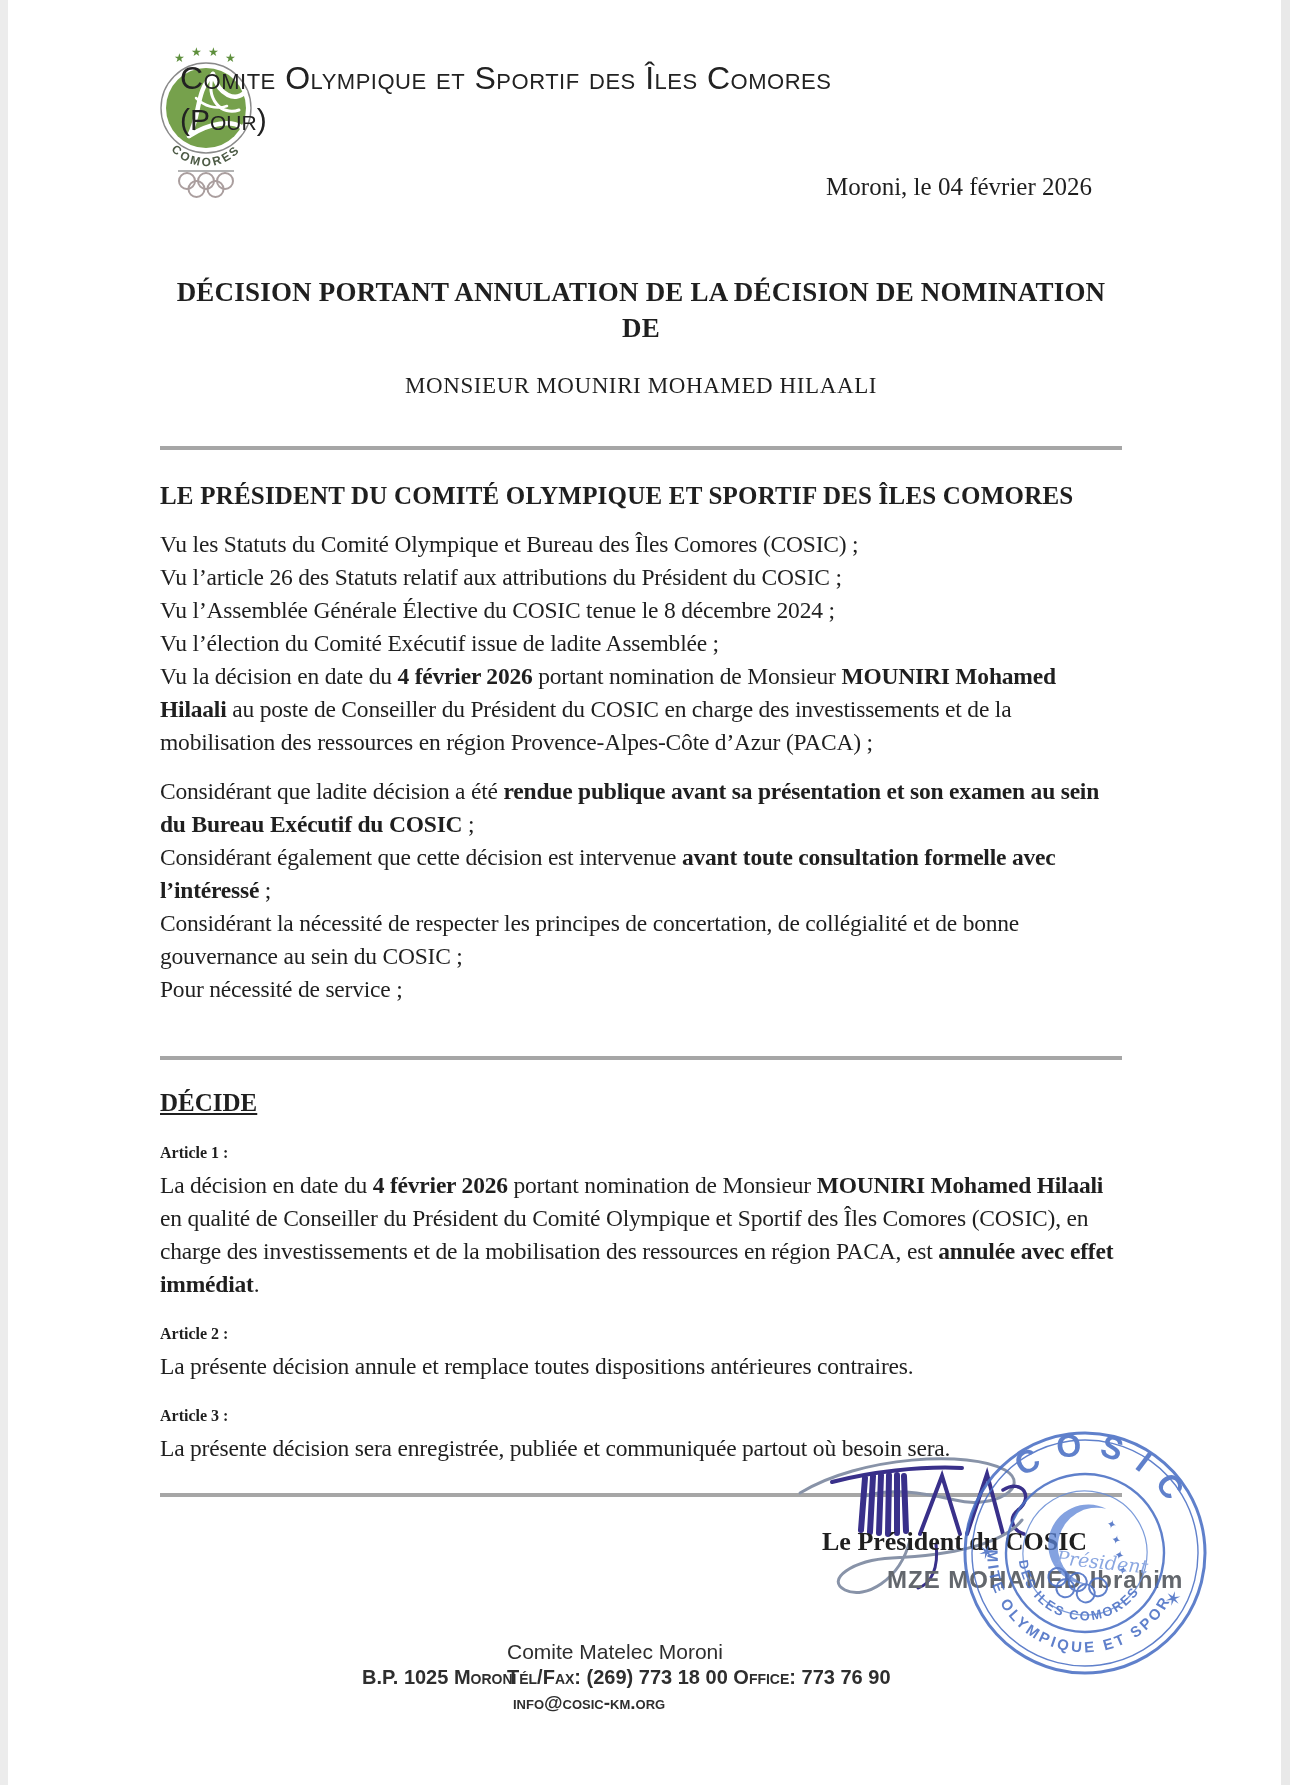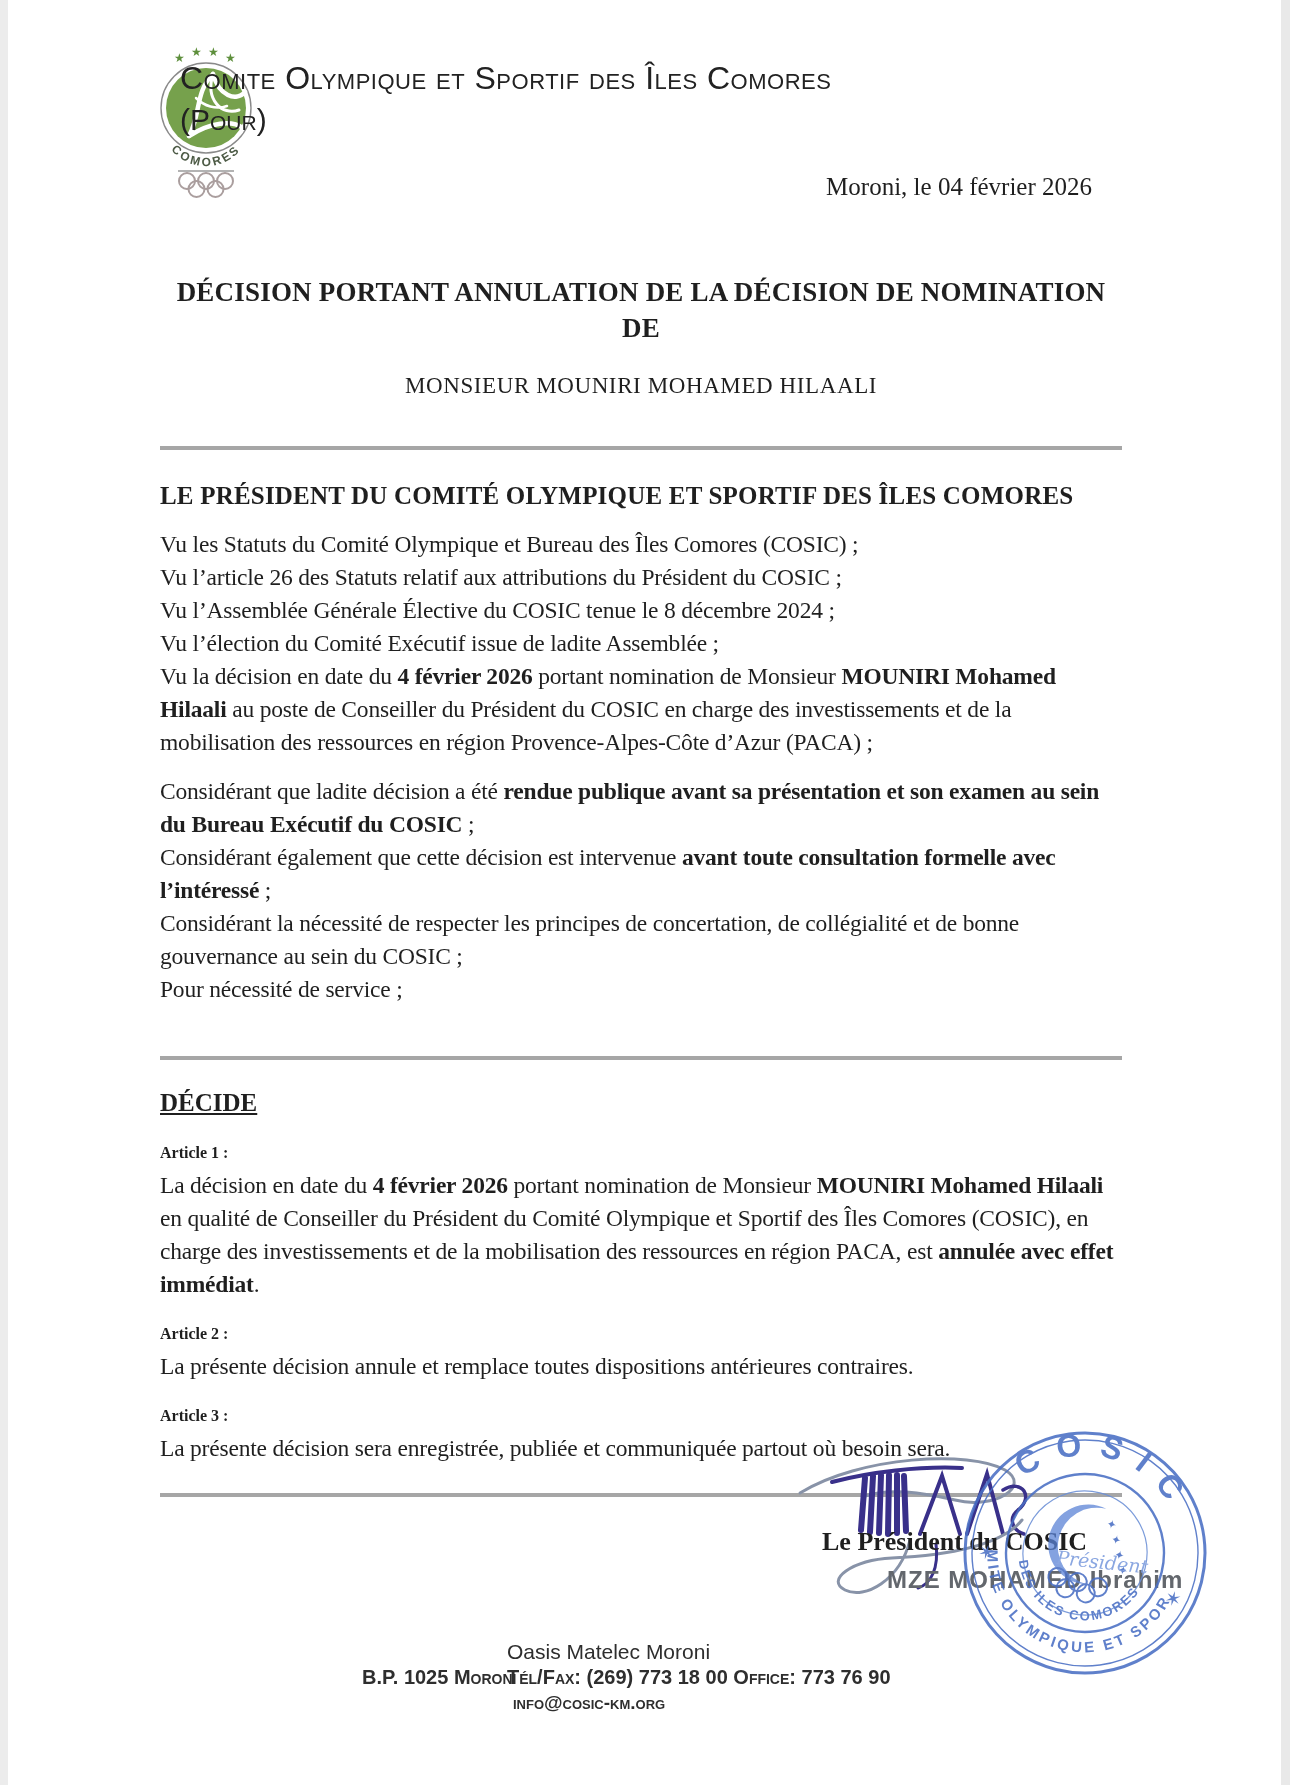--- a/index.html
+++ b/index.html
@@ -192,17 +192,17 @@
         <circle cx="-21" cy="30" r="9"></circle>
         <circle cx="0" cy="30" r="9"></circle>
         <circle cx="21" cy="30" r="9"></circle>
         <circle cx="-10.5" cy="39" r="9"></circle>
         <circle cx="10.5" cy="39" r="9"></circle>
       </g>
       <text class="stamp-script" x="-28" y="14" transform="rotate(-8)">Président</text>
     </g>
   </svg>
 
-  <div class="footer-item f-address">Oasis Matelec Moroni</div>
+  <div class="footer-item f-address">Comite Matelec Moroni</div>
   <div class="footer-item f-pobox">B.P. 1025 Moroni</div>
   <div class="footer-item f-phone">Tél/Fax: (269) 773 18 00 Office: 773 76 90</div>
   <div class="footer-item f-email">info@cosic-km.org</div>
 </div>
 
 </body></html>

